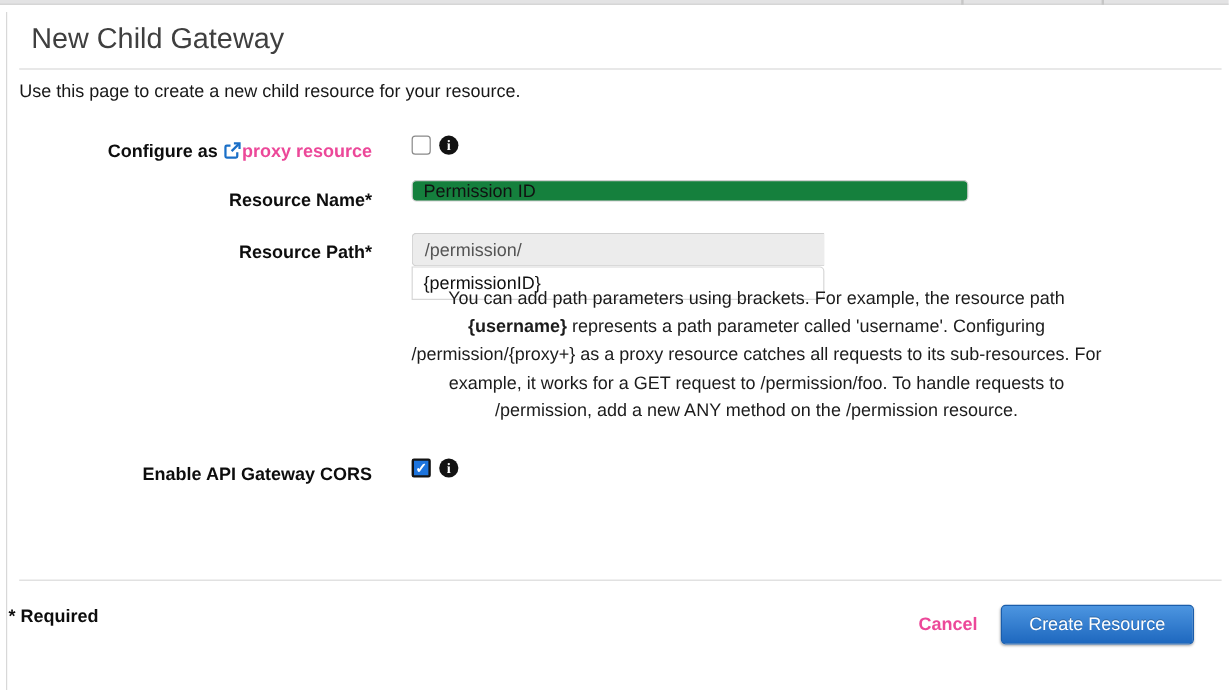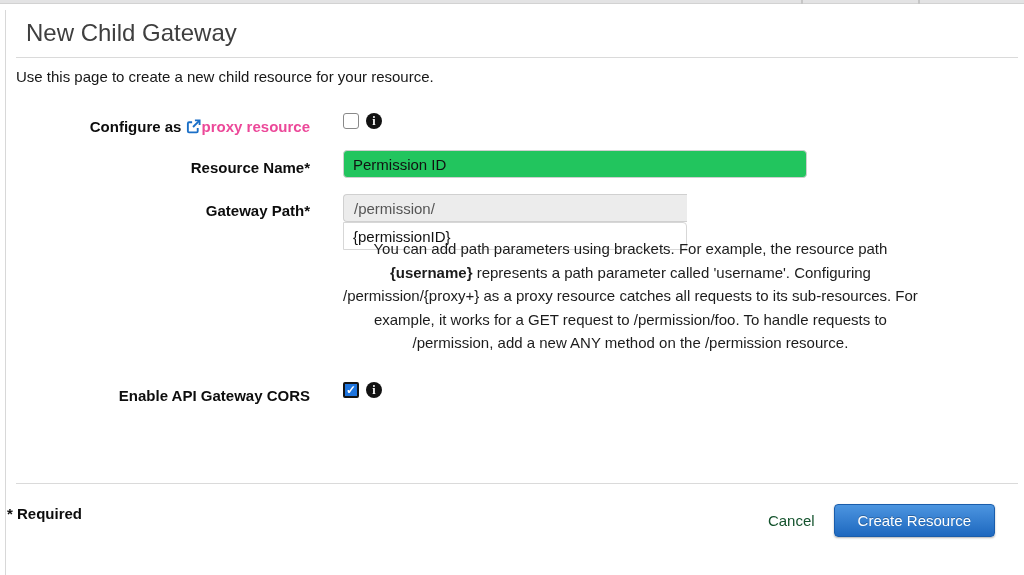--- a/index.html
+++ b/index.html
@@ -68,22 +68,22 @@
   .checkmark { color:#fff; font-size:12px; font-weight:bold; line-height:1; }
 
   .info-icon {
     width:16px; height:16px; border-radius:50%; background:#121212; color:#fff;
     display:inline-flex; align-items:center; justify-content:center;
     margin-left:7px; cursor:pointer; flex:none;
     font-family:"Liberation Serif", serif; font-weight:bold; font-size:12px; line-height:1;
   }
 
   .text-input {
-    width:464px; height:28px; border:1px solid #cfcfcf; border-radius:4px;
-    padding:0 9px; font-size:15px; font-family:inherit; color:#111; background:#22c55e;
+    width:464px; height:18px; border:1px solid #cfcfcf; border-radius:4px;
+    padding:0 9px; font-size:15px; font-family:inherit; color:#111; background:#15803d;
     outline:none;
   }
   .input-group { display:flex; align-items:stretch;flex-direction:column; }
   .addon {
     height:28px; border:1px solid #d0d0d0; border-right:none;
     border-radius:4px 0 0 4px; background:#ececec; color:#555;
     font-size:15px; display:flex; align-items:center; padding:0 10px; white-space:nowrap;
   }
   .path-input {
     width:344px; height:28px; border:1px solid #d7d7d7; border-radius:0 4px 4px 0;
@@ -102,21 +102,21 @@
     position:absolute; left:16px; top:483px; width:1002px; height:1px; background:#dadada;
   }
   .required-note {
     position:absolute; left:7px; top:505px; font-weight:bold; font-size:15px; color:#0d0d0d;
   }
   .footer-right {
     position:absolute; right:29px; top:503px; height:34px;
     display:flex; align-items:center; gap:19px;
   }
   .cancel-link {
-    color:#14532d; font-weight:normal; font-size:15px; text-decoration:none; cursor:pointer;
+    color:#ec4899; font-weight:bold; font-size:15px; text-decoration:none; cursor:pointer;
   }
   .create-btn {
     height:33px; padding:0 23px;
     border:1px solid #1a5dab; border-radius:4px;
     background:linear-gradient(#4c95e0, #1e68bf);
     color:#fff; font-weight:normal; font-size:15px; font-family:inherit;
     text-shadow:0 -1px 0 rgba(0,0,0,0.25);
     box-shadow:0 1px 2px rgba(0,0,0,0.3);
     cursor:pointer;
   }
@@ -152,21 +152,21 @@
 </div>
 
 <div class="row row-name">
   <div class="label-col">Resource Name*</div>
   <div class="control">
     <input class="text-input" type="text" value="Permission ID" style="">
   </div>
 </div>
 
 <div class="row row-path">
-  <div class="label-col">Gateway Path*</div>
+  <div class="label-col">Resource Path*</div>
   <div class="control">
     <div class="input-group">
       <span class="addon">/permission/</span>
       <input class="path-input" type="text" value="{permissionID}" style="">
     </div>
   </div>
 </div>
 
 <div class="help">
   <div class="help-line"><span>You can add path parameters using brackets. For example, the resource path</span></div>

